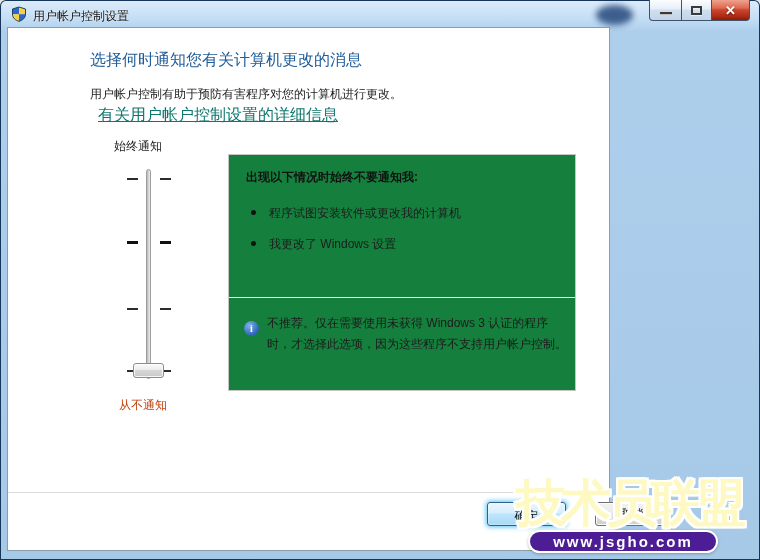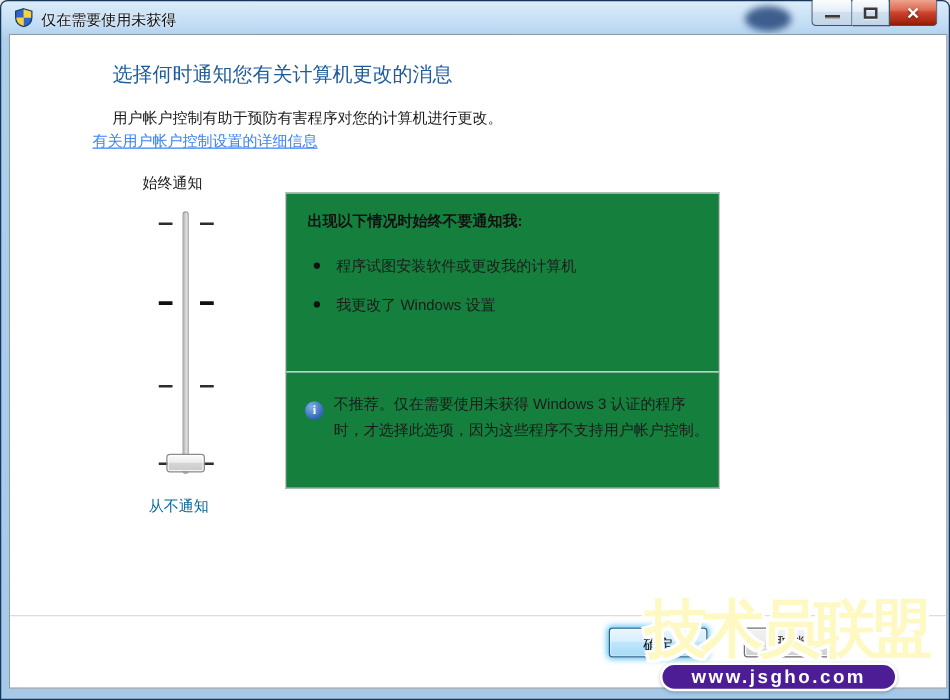--- a/index.html
+++ b/index.html
@@ -27,31 +27,31 @@
        background: linear-gradient(180deg, #fbfdfe 0%, #e5eef7 45%, #cfdfee 50%, #c2d5e8 100%); }
   .btn-min { border-radius: 0 0 0 4px; }
   .btn-max { width: 30px; }
   .btn-close { width: 38px; border-radius: 0 0 4px 0;
        background: linear-gradient(180deg, #eda28f 0%, #dd6a50 40%, #cc4431 50%, #aa2912 85%, #8f1a05 100%); }
   .glyph-min { width: 12px; height: 3px; background: #3a3a3a; border-bottom: 1px solid #ffffffaa; margin-top: 6px; }
   .glyph-max { width: 11px; height: 9px; border: 2px solid #3a3a3a; background: transparent; box-shadow: 0 1px 0 #ffffff88; }
   .glyph-close { color: #fff; font-size: 13px; font-weight: bold; text-shadow: 0 1px 2px #00000088; line-height: 1; }
 
   
-  .client { position: absolute; left: 7px; top: 27px; width: 751px; height: 524px;
+  .client { position: absolute; left: 7px; top: 27px; width: 603px; height: 524px;
             background: #fff; border: 1px solid #8d9caa; }
 
   .heading { position: absolute; left: 82px; top: 22px; font-size: 16px; color: #1e5c99; }
   .desc    { position: absolute; left: 82px; top: 58px; font-size: 12px; color: #1b1b1b; }
-  .more-link { position: absolute; left: 66px; top: 77px; font-size: 12px; color: #3b82f6;
+  .more-link { position: absolute; left: 90px; top: 77px; font-size: 16px; color: #0f766e;
                text-decoration: underline; cursor: pointer; }
 
   
   .slider-top-label    { position: absolute; left: 106px; top: 110px; font-size: 12px; color: #1b1b1b; }
-  .slider-bottom-label { position: absolute; left: 111px; top: 369px; font-size: 12px; color: #0369a1; }
+  .slider-bottom-label { position: absolute; left: 111px; top: 369px; font-size: 12px; color: #c2410c; }
   .slider-track { position: absolute; left: 138px; top: 141px; width: 5px; height: 210px;
                   background: linear-gradient(90deg, #b9b9b9, #eeeeee); border: 1px solid #9d9d9d;
                   border-radius: 3px; }
   .tick { position: absolute; background: #2c2c2c; width: 11px; height: 2px; }
   .tick.bold { height: 3px; background: #111; }
   .tick.l { left: 119px; } .tick.r { left: 152px; }
   .t0 { top: 150px; } .t1 { top: 213px; } .t2 { top: 280px; } .t3 { top: 342px; }
   .thumb { position: absolute; left: 125px; top: 335px; width: 31px; height: 15px;
            background: linear-gradient(180deg, #fbfbfb 0%, #ececec 45%, #d6d6d6 50%, #cacaca 100%);
            border: 1px solid #8c8c8c; border-radius: 3px;
@@ -113,21 +113,21 @@
         </clipPath>
       </defs>
     <g clip-path="url(#sh1)">
       <rect x="0" y="0" width="8" height="8.2" fill="#2e66c9"></rect>
       <rect x="8" y="0" width="8" height="8.2" fill="#f8d13c"></rect>
       <rect x="0" y="8.2" width="8" height="8" fill="#f8d13c"></rect>
       <rect x="8" y="8.2" width="8" height="8" fill="#2e66c9"></rect>
     </g>
     <path d="M8 1 L14.5 3 V8 C14.5 12 11.5 14.4 8 15.3 C4.5 14.4 1.5 12 1.5 8 V3 Z" fill="none" stroke="#1c3f66" stroke-width="1"></path>
   </svg>
-  <div class="title-text">仅在需要使用未获得</div>
+  <div class="title-text">用户帐户控制设置</div>
   <div class="blob"></div>
 
   <div class="caption-group">
     <div class="cap-btn btn-min">
       <div class="glyph-min"></div>
     </div>
     <div class="cap-btn btn-max">
       <div class="glyph-max"></div>
     </div>
     <div class="cap-btn btn-close">

